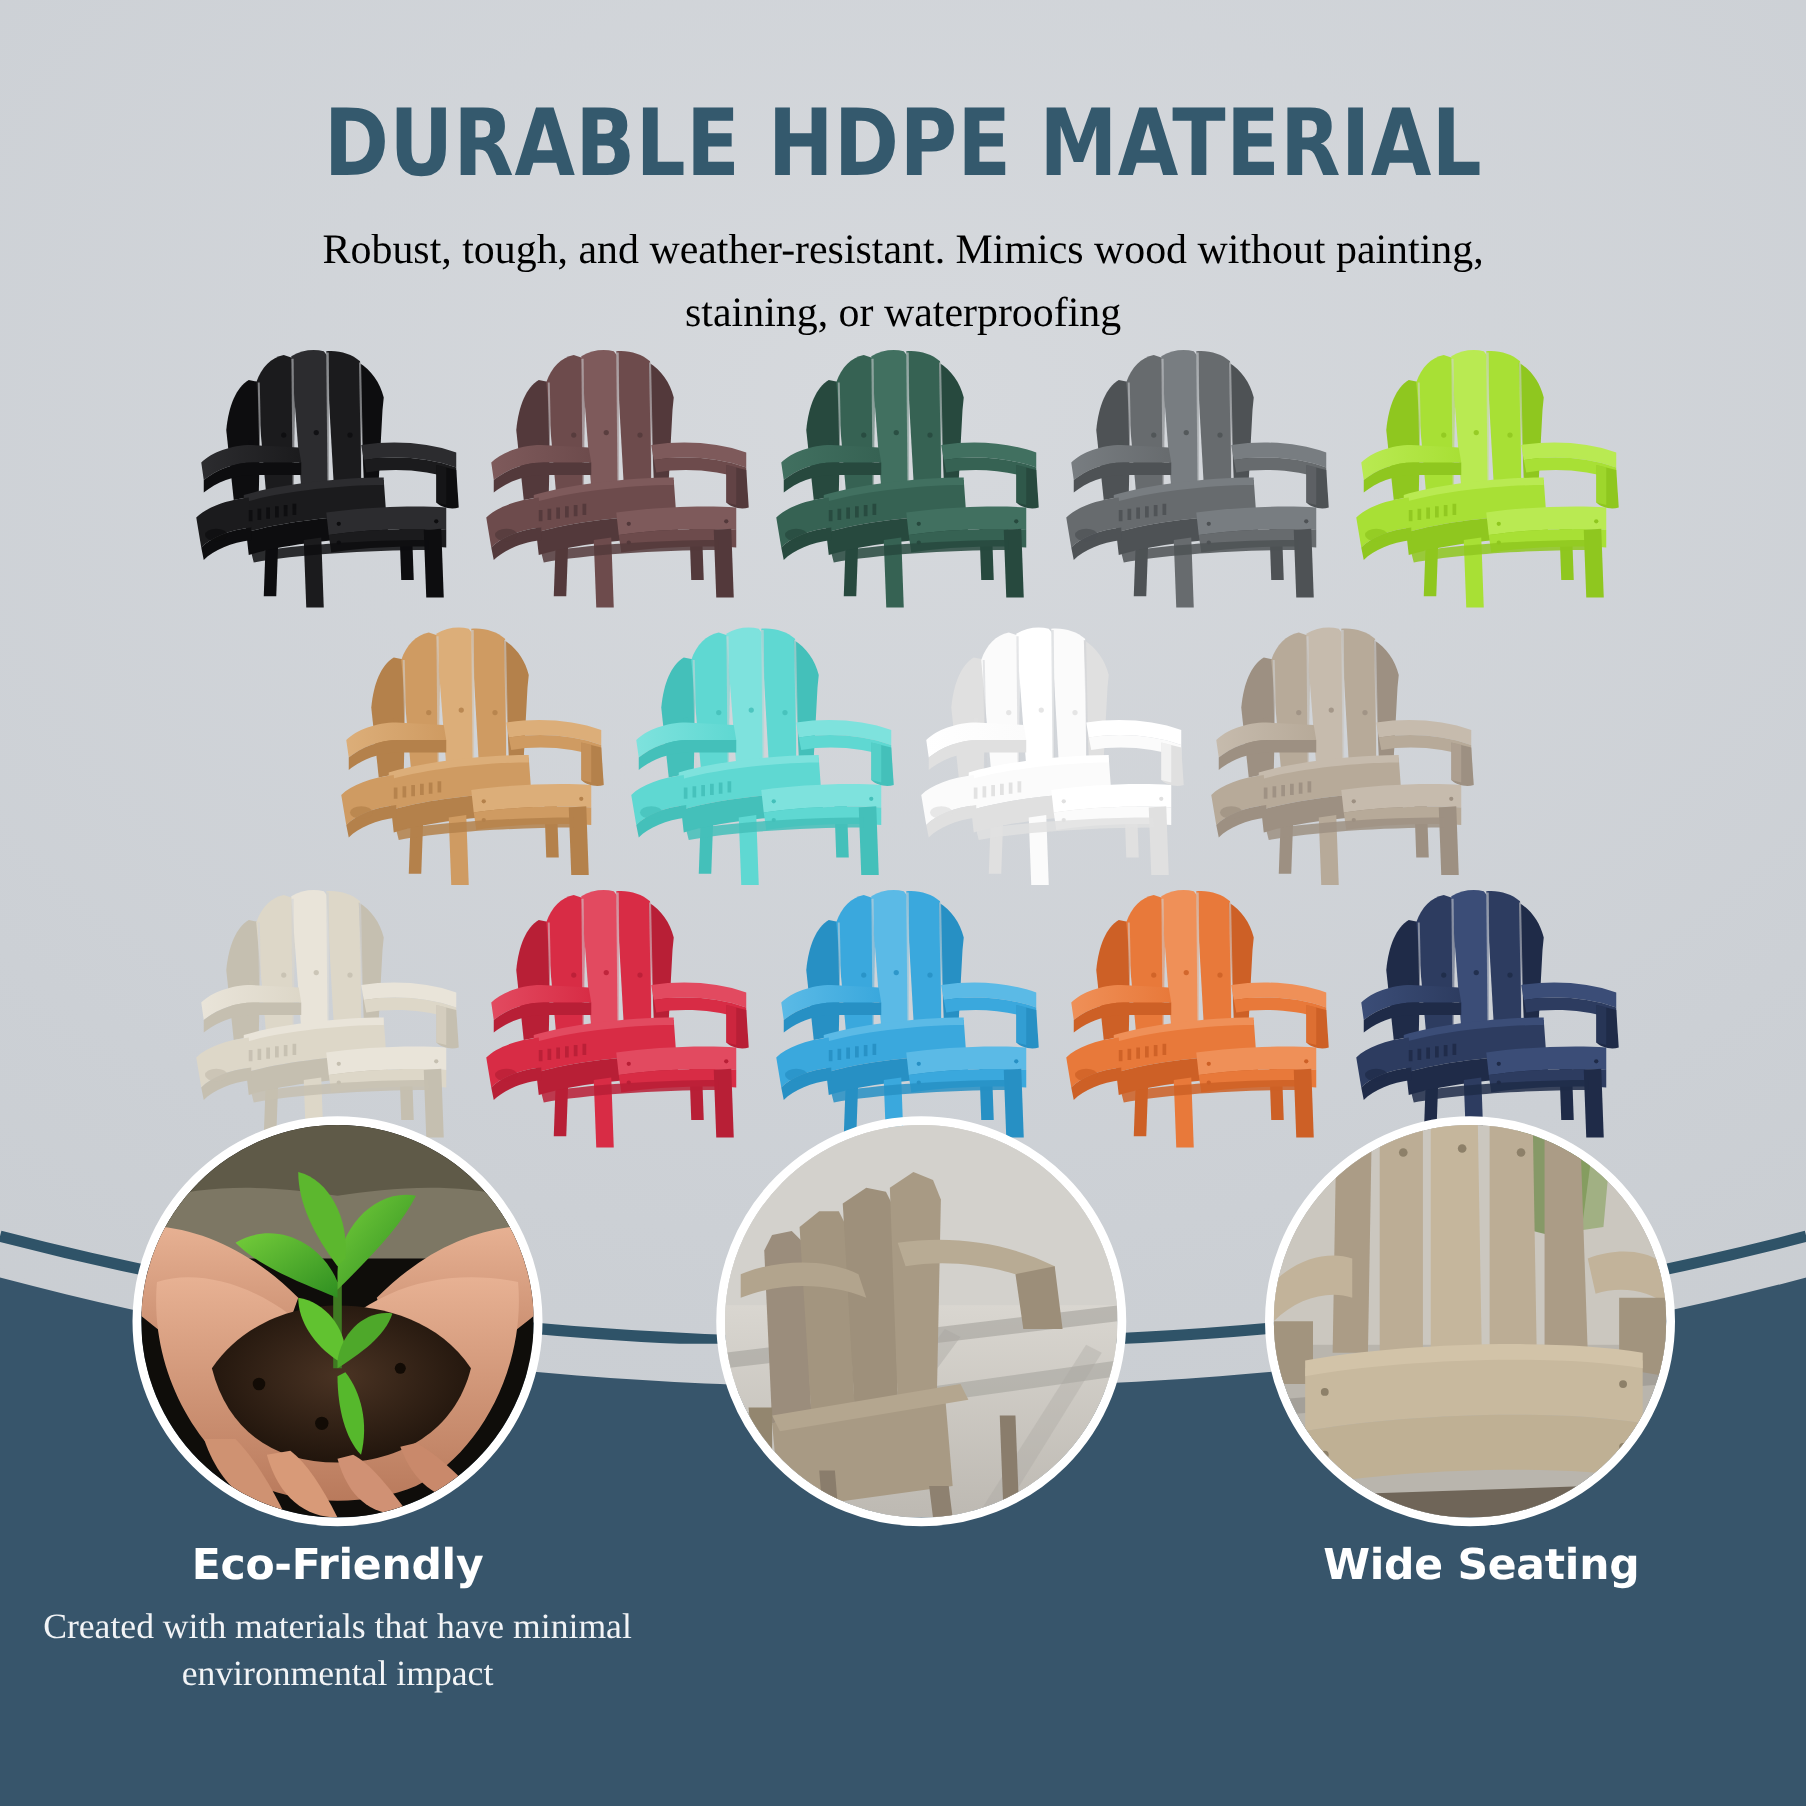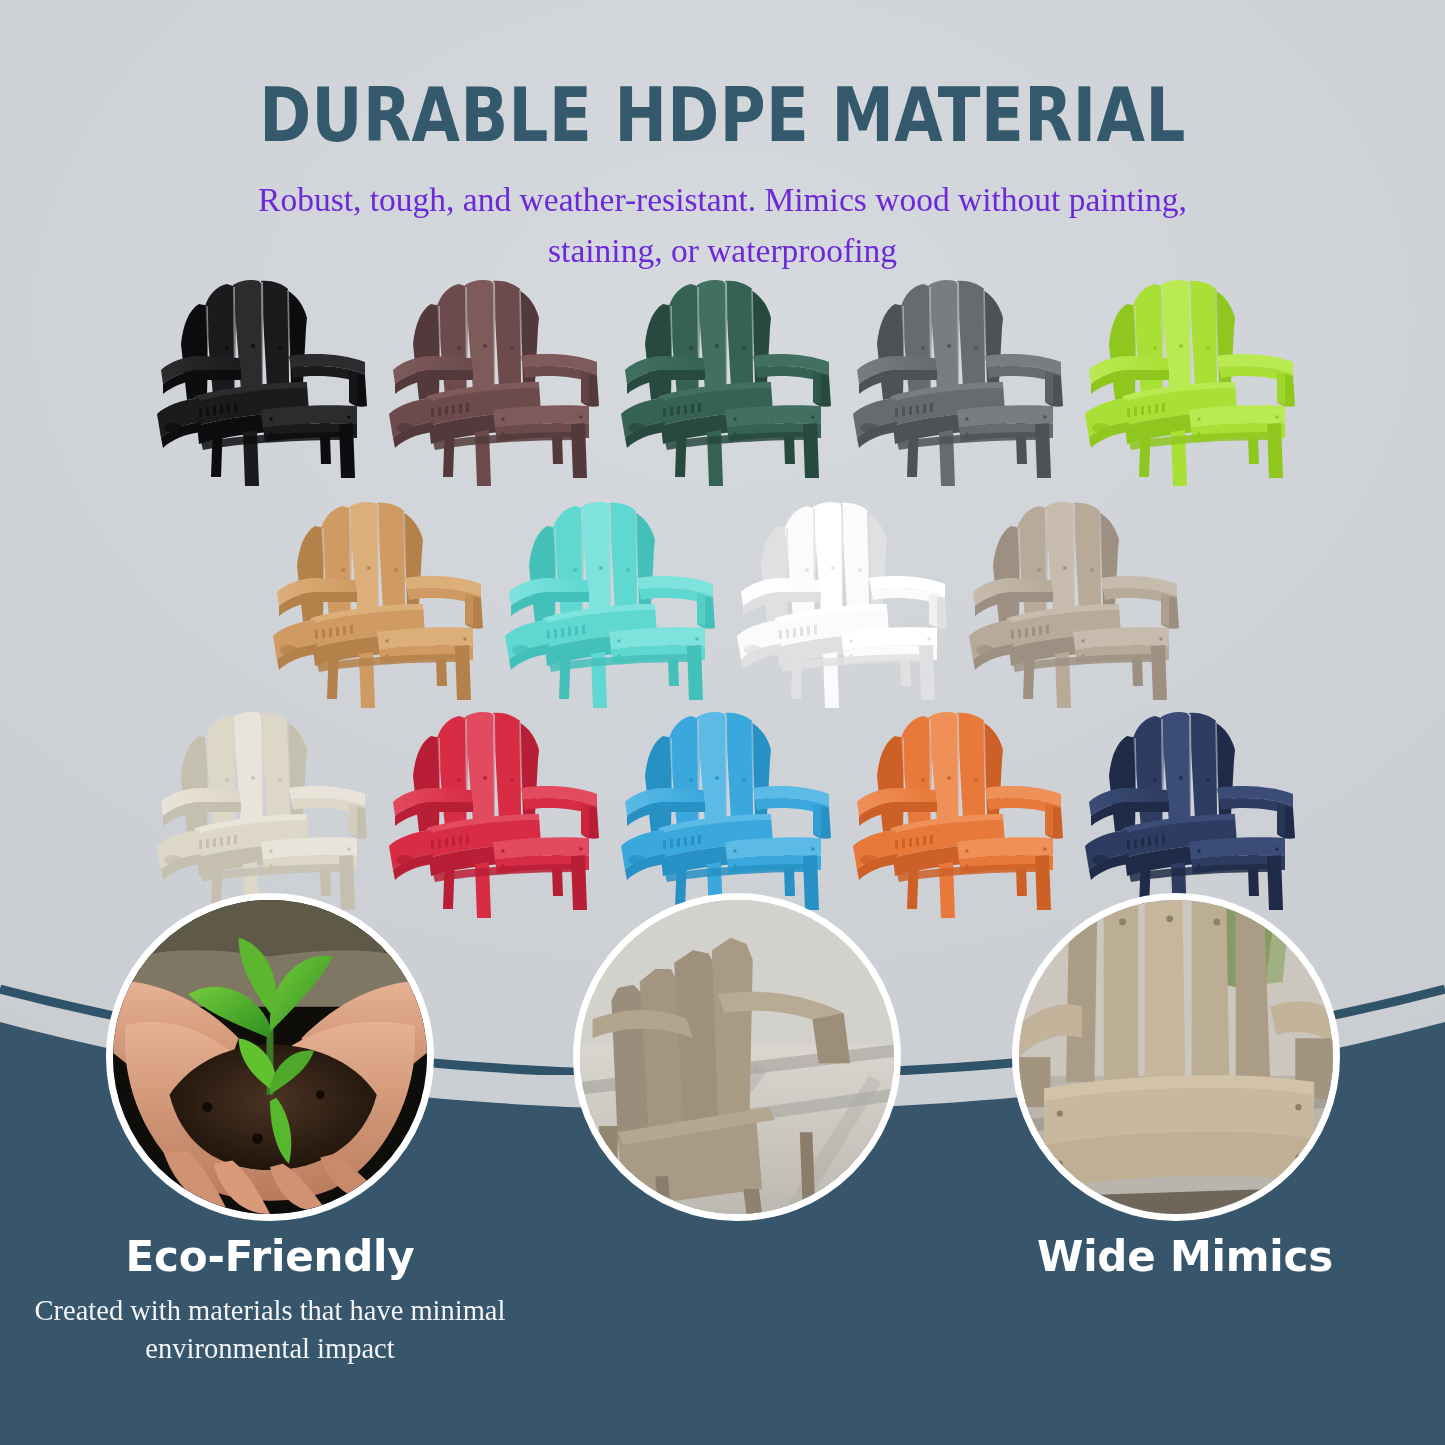--- a/index.html
+++ b/index.html
@@ -21,21 +21,21 @@
   .title{
     position:absolute;top:72px;left:0;width:1445px;text-align:center;
     font-family:"DejaVu Sans Condensed","Liberation Sans",sans-serif;
     font-weight:700;font-size:74px;letter-spacing:.5px;
     color:#34596d;white-space:nowrap;
     transform:scaleX(.94);transform-origin:50% 50%;
   }
   .subtitle{
     position:absolute;top:174px;left:222px;width:1001px;text-align:center;
     font-family:"Liberation Serif",serif;
-    font-size:33.5px;line-height:51px;color:#6d28d9;
+    font-size:33.5px;line-height:51px;color:#000000;
   }
 
   
   .chair-grid{position:absolute;top:272px;left:0;width:1445px;height:650px;}
   .chair-row{position:absolute;left:0;width:1445px;display:flex;justify-content:center;}
   .row1{top:0px;}
   .row2{top:222px;}
   .row3{top:432px;}
   .chair-cell{width:232px;height:218px;position:relative;}
   .row2 .chair-cell{width:232px;}
@@ -60,21 +60,21 @@
   .circle .inner{position:absolute;inset:0;}
 
   
   .feat{position:absolute;text-align:center;color:#ffffff;}
   .f1{left:20px;top:1232px;width:500px;}
   .f2{left:490px;top:1232px;width:500px;}
   .f3{left:945px;top:1232px;width:480px;}
   .feat h3{
     margin:0 0 11px 0;
     font-family:"DejaVu Sans","Liberation Sans",sans-serif;
-    font-weight:700;font-size:42px;letter-spacing:-.2px;color:#ffffff;
+    font-weight:700;font-size:34px;letter-spacing:-.2px;color:#ffffff;
   }
   .feat p{
     margin:0;font-family:"Liberation Serif",serif;
     font-size:28.5px;line-height:38px;color:#f2f4f6;
   }
 </style>
 </head>
 <body>
 
 <div id="stage">
@@ -1182,16 +1182,16 @@
       <circle cx="89" cy="82" r="1" fill="#8d8069"></circle>
       <path d="M20,94 L80,92 L80,100 L20,100 Z" fill="#6f6558"></path>
     </svg>
   </div>
 
   <div class="feat f1">
     <h3>Eco-Friendly</h3>
     <p>Created with materials that have minimal environmental impact</p>
   </div>
   <div class="feat f3">
-    <h3>Wide Mimics</h3>
+    <h3>Wide Seating</h3>
   </div>
 
 </div>
 
 </body></html>

